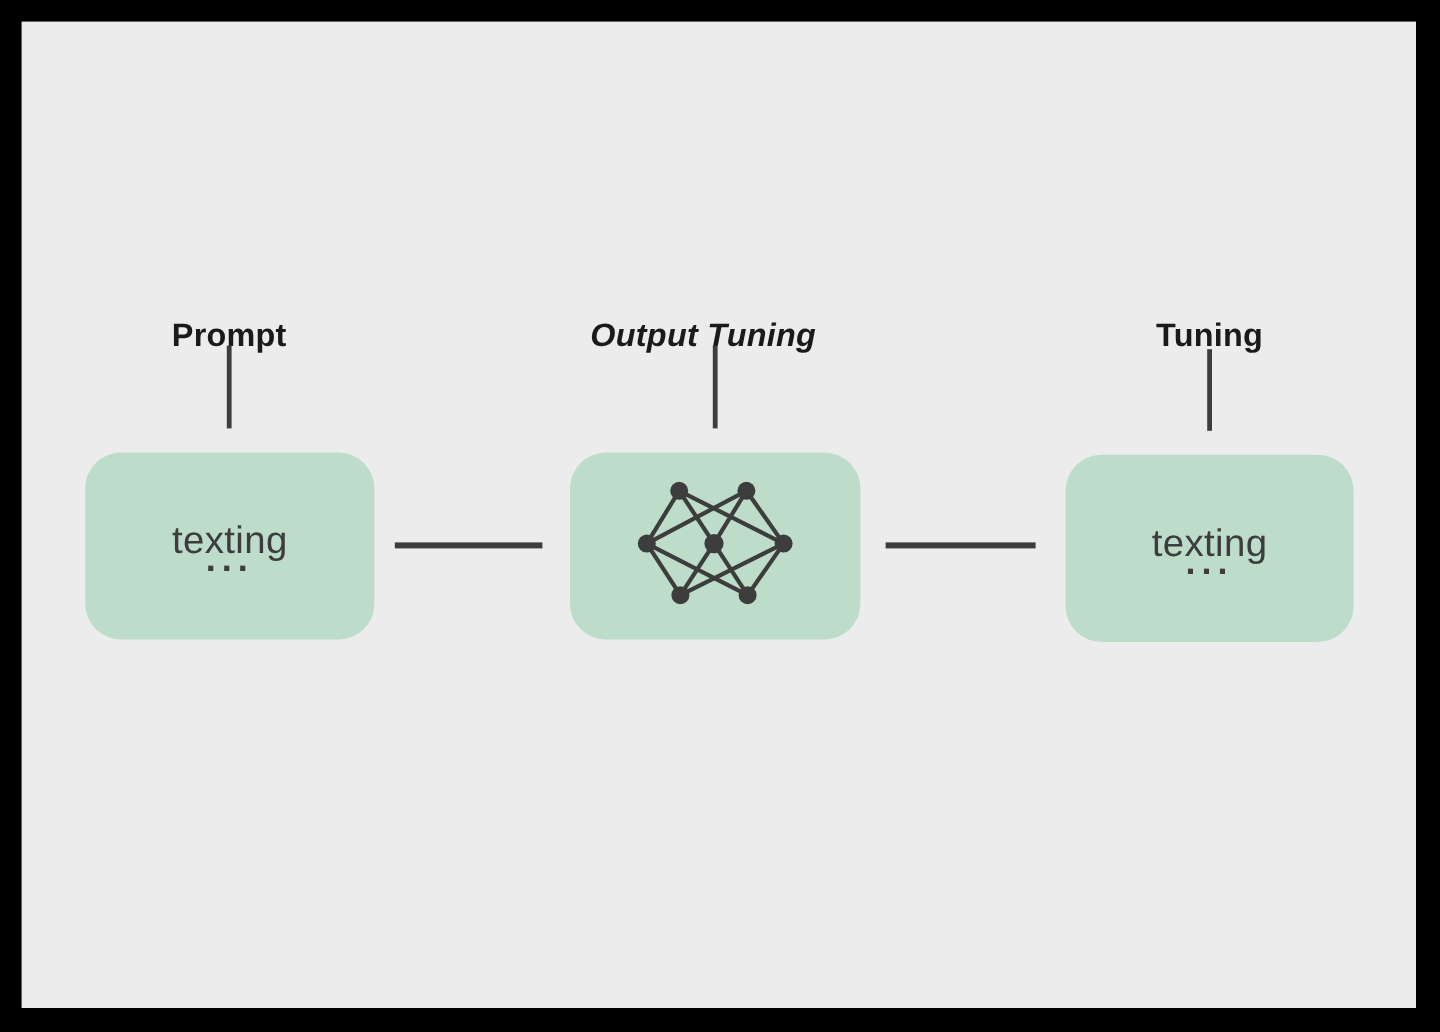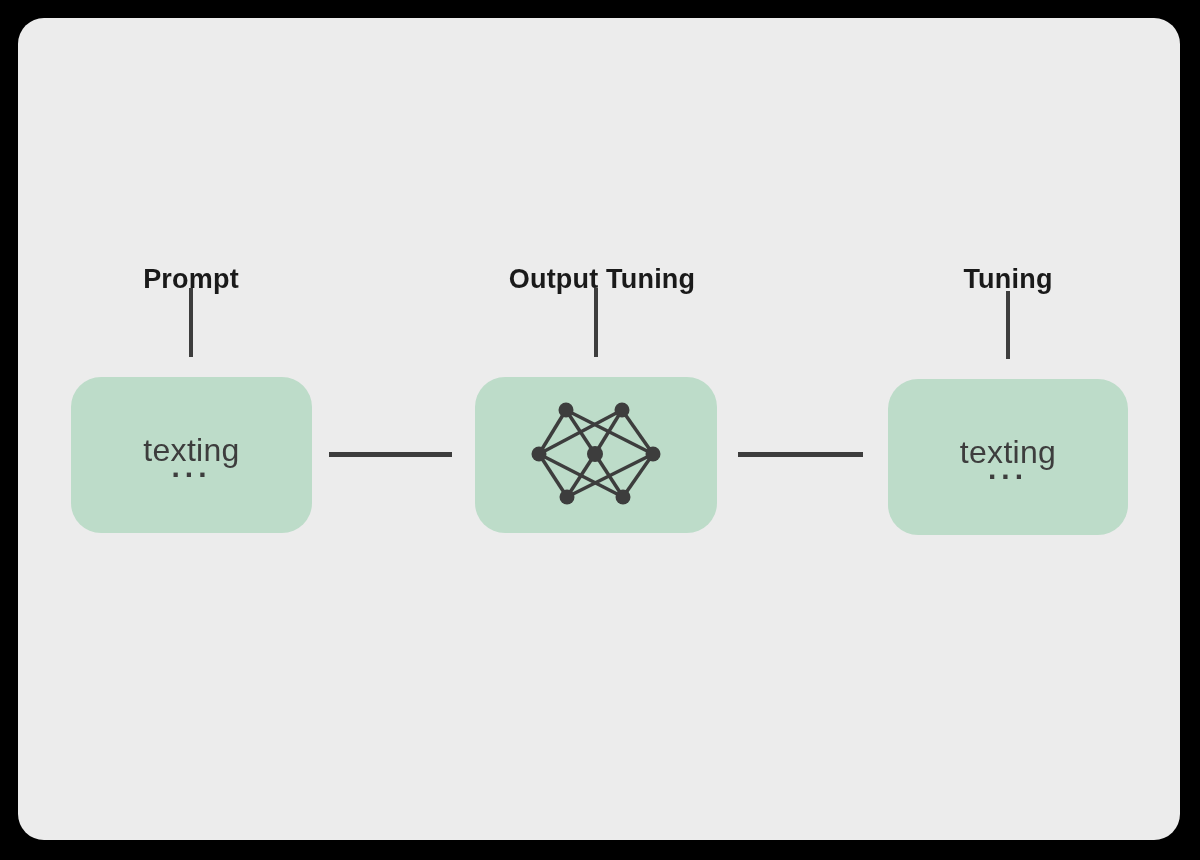--- a/index.html
+++ b/index.html
@@ -19,21 +19,20 @@
   }
   .frame {
     position: relative;
     width: 1200px; height: 860px;
     background: var(--frame);
   }
   .canvas {
     position: absolute;
     left: 18px; top: 18px; right: 20px; bottom: 20px;
     background: var(--canvas-background);
-    border-radius: 26px;
   }
   .node-label {
     position: absolute;
     top: 246px;
     transform: translateX(-50%);
     font-size: 27px;
     font-weight: 700;
     letter-spacing: 0.2px;
     color: var(--label-text);
     white-space: nowrap;
@@ -80,21 +79,21 @@
     color: var(--box-text);
     transform: translateY(-4px);
   }
   .nn-icon-wrap {
     display: flex;
     align-items: center;
     justify-content: center;
   }
   
   .label-1 { left: 173px; }
-  .label-2 { left: 584px; }
+  .label-2 { left: 568px; font-style: italic; }
   .label-3 { left: 990px; }
   .vline-1 { left: 173px; }
   .vline-2 { left: 578px; }
   .vline-3 { left: 990px; top: 273px; height: 68px; }
   .box-1 { left: 53px;  width: 241px; }
   .box-2 { left: 457px; width: 242px; }
   .box-3 { left: 870px; width: 240px; top: 361px; }
   .hline-1 { left: 311px; width: 123px; }
   .hline-2 { left: 720px; width: 125px; }
   svg .edge { stroke: var(--line); stroke-width: 3.5; }

